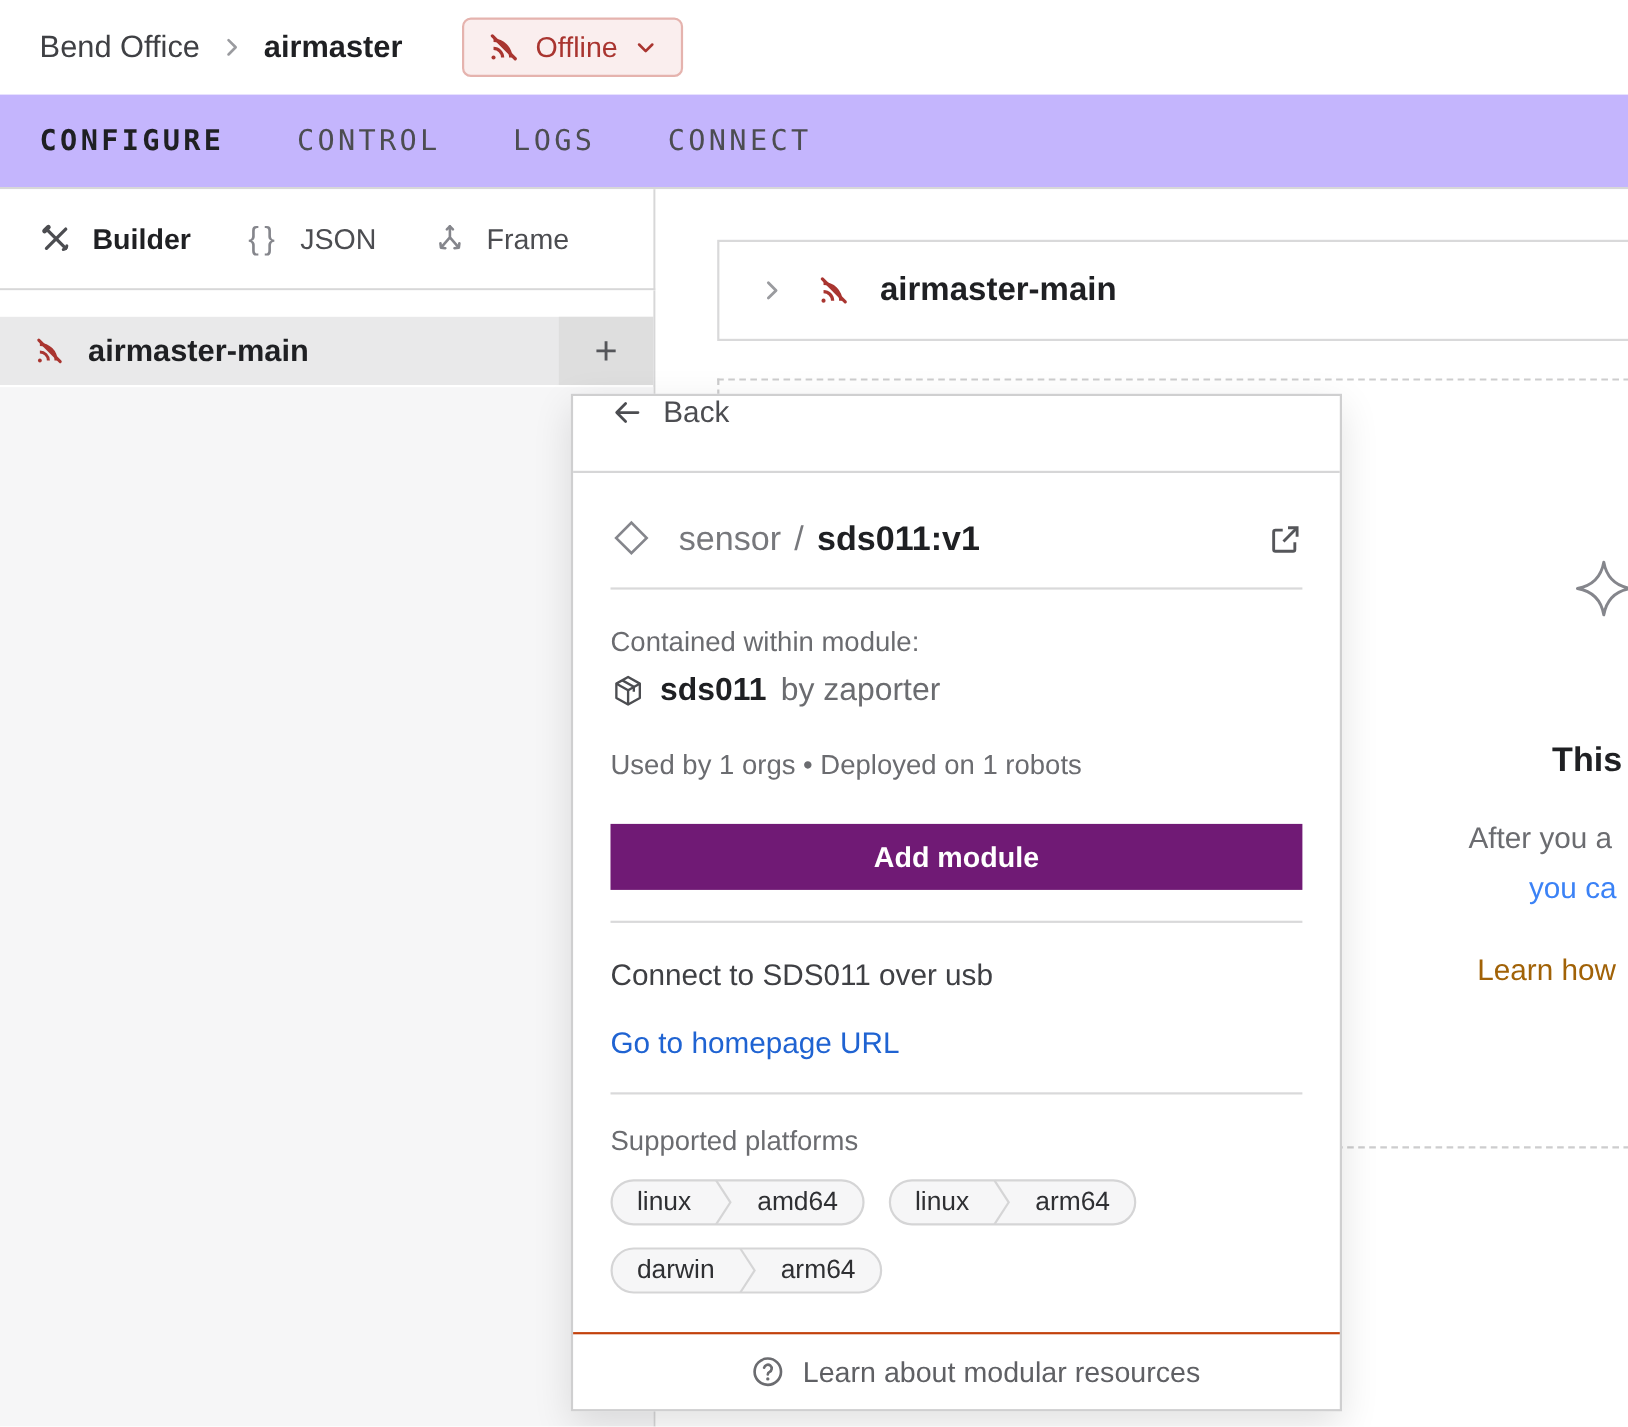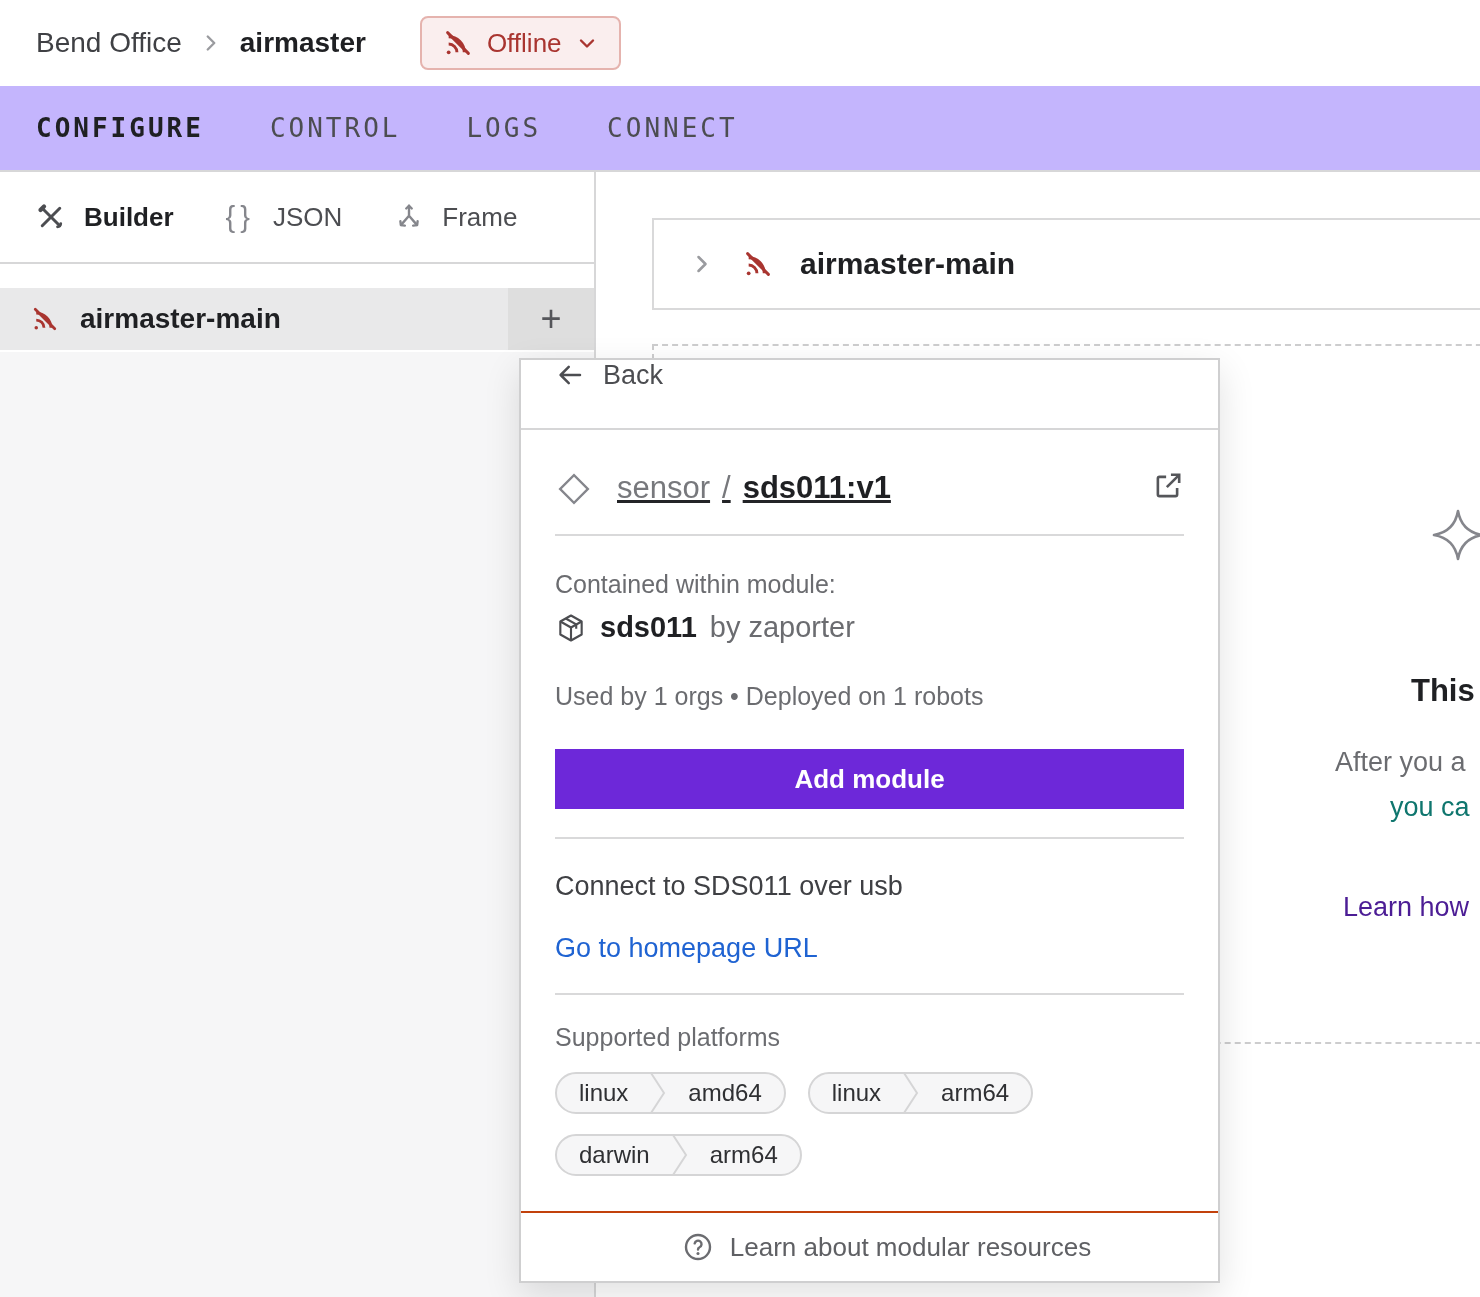--- a/index.html
+++ b/index.html
@@ -51,44 +51,44 @@
   .main-area { position:absolute; left:596px; top:172px; width:884px; height:1125px; background:#fff; }
   .part-card { position:absolute; left:56px; top:46px; width:860px; height:92px; background:#fff;
                border:2px solid #d9d9da; display:flex; align-items:center; padding-left:34px; gap:26px; cursor:pointer; }
   .part-card .name { font-size:30px; font-weight:700; color:#1f2023; }
   .dashed-card { position:absolute; left:56px; top:172px; width:860px; height:700px;
                  border:2px dashed #cdcdce; background:#fff; }
   .sparkle { position:absolute; left:777px; top:162px; color:#85868c; }
   .es-title { position:absolute; left:757px; top:327px; font-size:31px; font-weight:700;
               color:#1f2023; white-space:nowrap; }
   .es-line1 { position:absolute; left:681px; top:401px; font-size:27px; color:#6b6c70; white-space:nowrap; }
-  .es-line2 { position:absolute; left:736px; top:446px; font-size:27px; color:#0f766e; white-space:nowrap; }
-  .es-link  { position:absolute; left:689px; top:546px; font-size:27px; color:#4c1d95; white-space:nowrap; }
+  .es-line2 { position:absolute; left:736px; top:446px; font-size:27px; color:#3b82f6; white-space:nowrap; }
+  .es-link  { position:absolute; left:689px; top:521px; font-size:27px; color:#a16207; white-space:nowrap; }
 
   
   .popover { position:absolute; left:519px; top:358px; width:701px; height:925px; background:#fff;
              border:2px solid #cfcfd0; box-shadow:0 12px 34px rgba(0,0,0,.12); z-index:20; }
   .back-row { width:100%; height:70px; border-bottom:2px solid #d6d6d7; display:flex; align-items:flex-start;
               padding-left:34px; gap:18px; font-size:27px; color:#4c4d51; text-align:left; }
   .pop-body { padding:0 34px; }
-  .title-row { margin-top:40px; display:flex; align-items:flex-start;text-decoration:underline; }
+  .title-row { margin-top:40px; display:flex; align-items:flex-end; }
   .t-diamond { color:#85868c; margin-right:24px; }
   .t-type { font-size:31px; color:#77787c; }
   .t-sep { font-size:31px; color:#77787c; margin:0 12px; }
   .t-model { font-size:31px; font-weight:700; color:#1f2023; }
   .ext-btn { margin-left:auto; color:#55565a; }
   .divider { border-top:2px solid #d9d9da; }
   .d1 { margin-top:26px; } .d2 { margin-top:28px; } .d3 { margin-top:29px; }
   .sect-heading { margin-top:34px; font-size:25px; color:#6b6c70; }
   .module-line { margin-top:12px; display:flex; align-items:center; gap:13px; }
   .mod-icon { color:#4c4d51; }
   .mod-name { font-size:29px; font-weight:700; color:#1f2023; }
   .mod-author { font-size:29px; color:#6b6c70; }
   .usage { margin-top:38px; font-size:25px; color:#6b6c70; }
-  .add-btn { margin-top:38px; display:block; width:100%; height:60px; background:#6d28d9; color:#fff;
+  .add-btn { margin-top:38px; display:block; width:100%; height:60px; background:#701a75; color:#fff;
              font-size:26px; font-weight:700; text-align:center; }
   .desc { margin-top:32px; font-size:27px; color:#3f4044; }
   .homepage { display:block; margin-top:31px; font-size:27px; color:#1f63d2; }
   .plat-heading { margin-top:28px; font-size:25px; color:#6b6c70; }
   .pills { margin-top:20px; display:flex; flex-wrap:wrap; gap:20px 22px; width:520px; }
   .pill { height:42px; border:2px solid #d5d5d6; border-radius:22px; background:#f6f6f7;
           display:flex; align-items:center; }
   .pill .seg { font-size:24px; color:#2f3033; padding:0 22px; }
   .pill-sep { color:#d5d5d6; }
   .pop-footer { position:absolute; left:0; right:0; bottom:0; height:70px; border-top:2px solid #c2410c;

